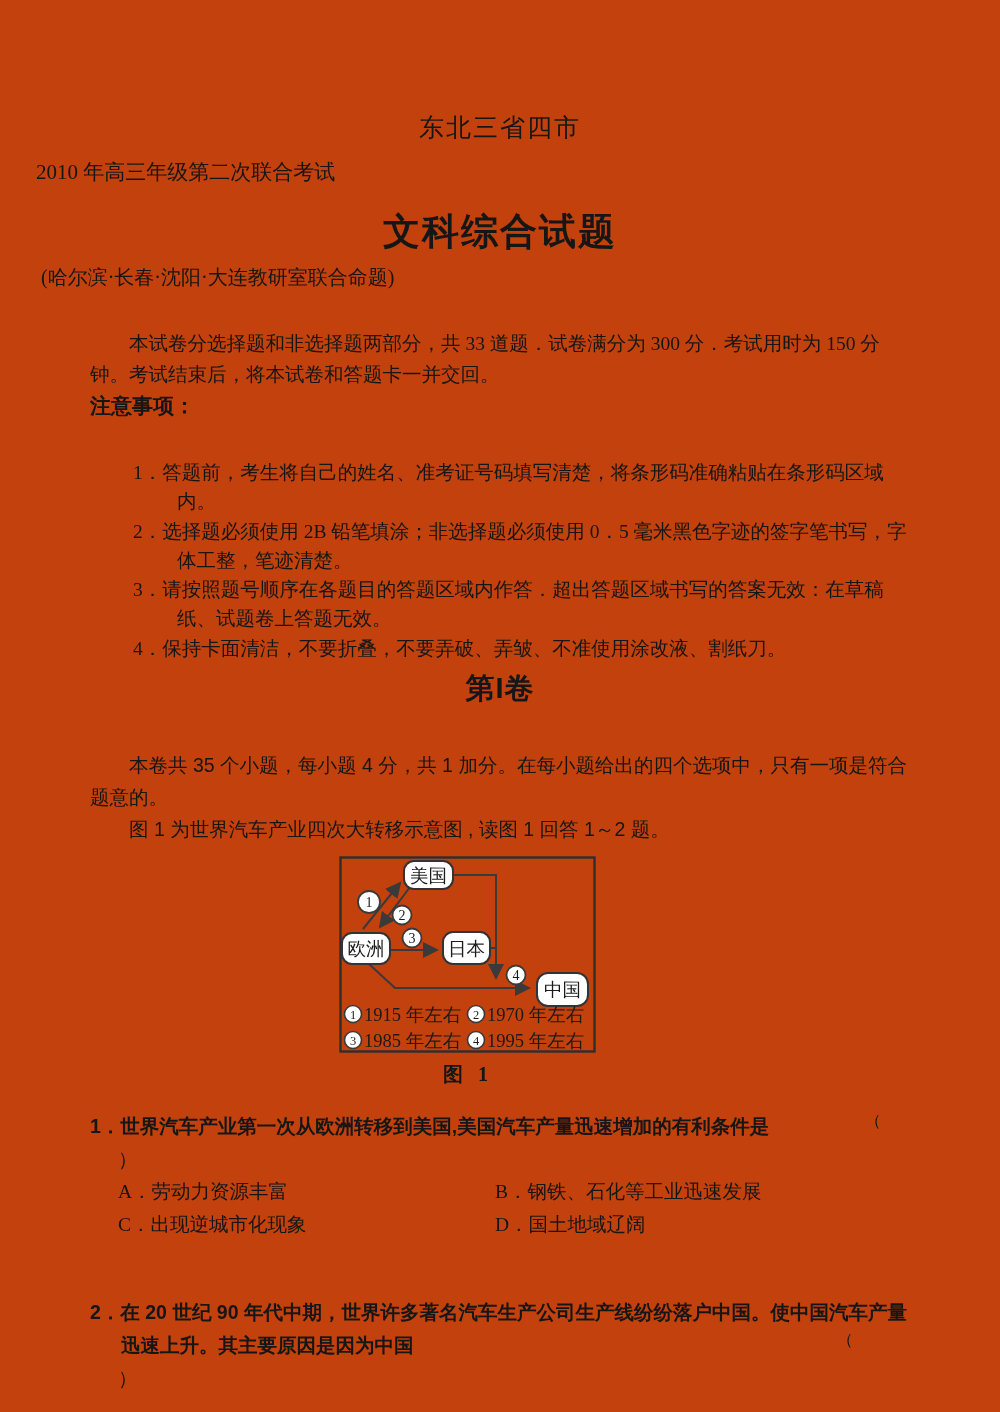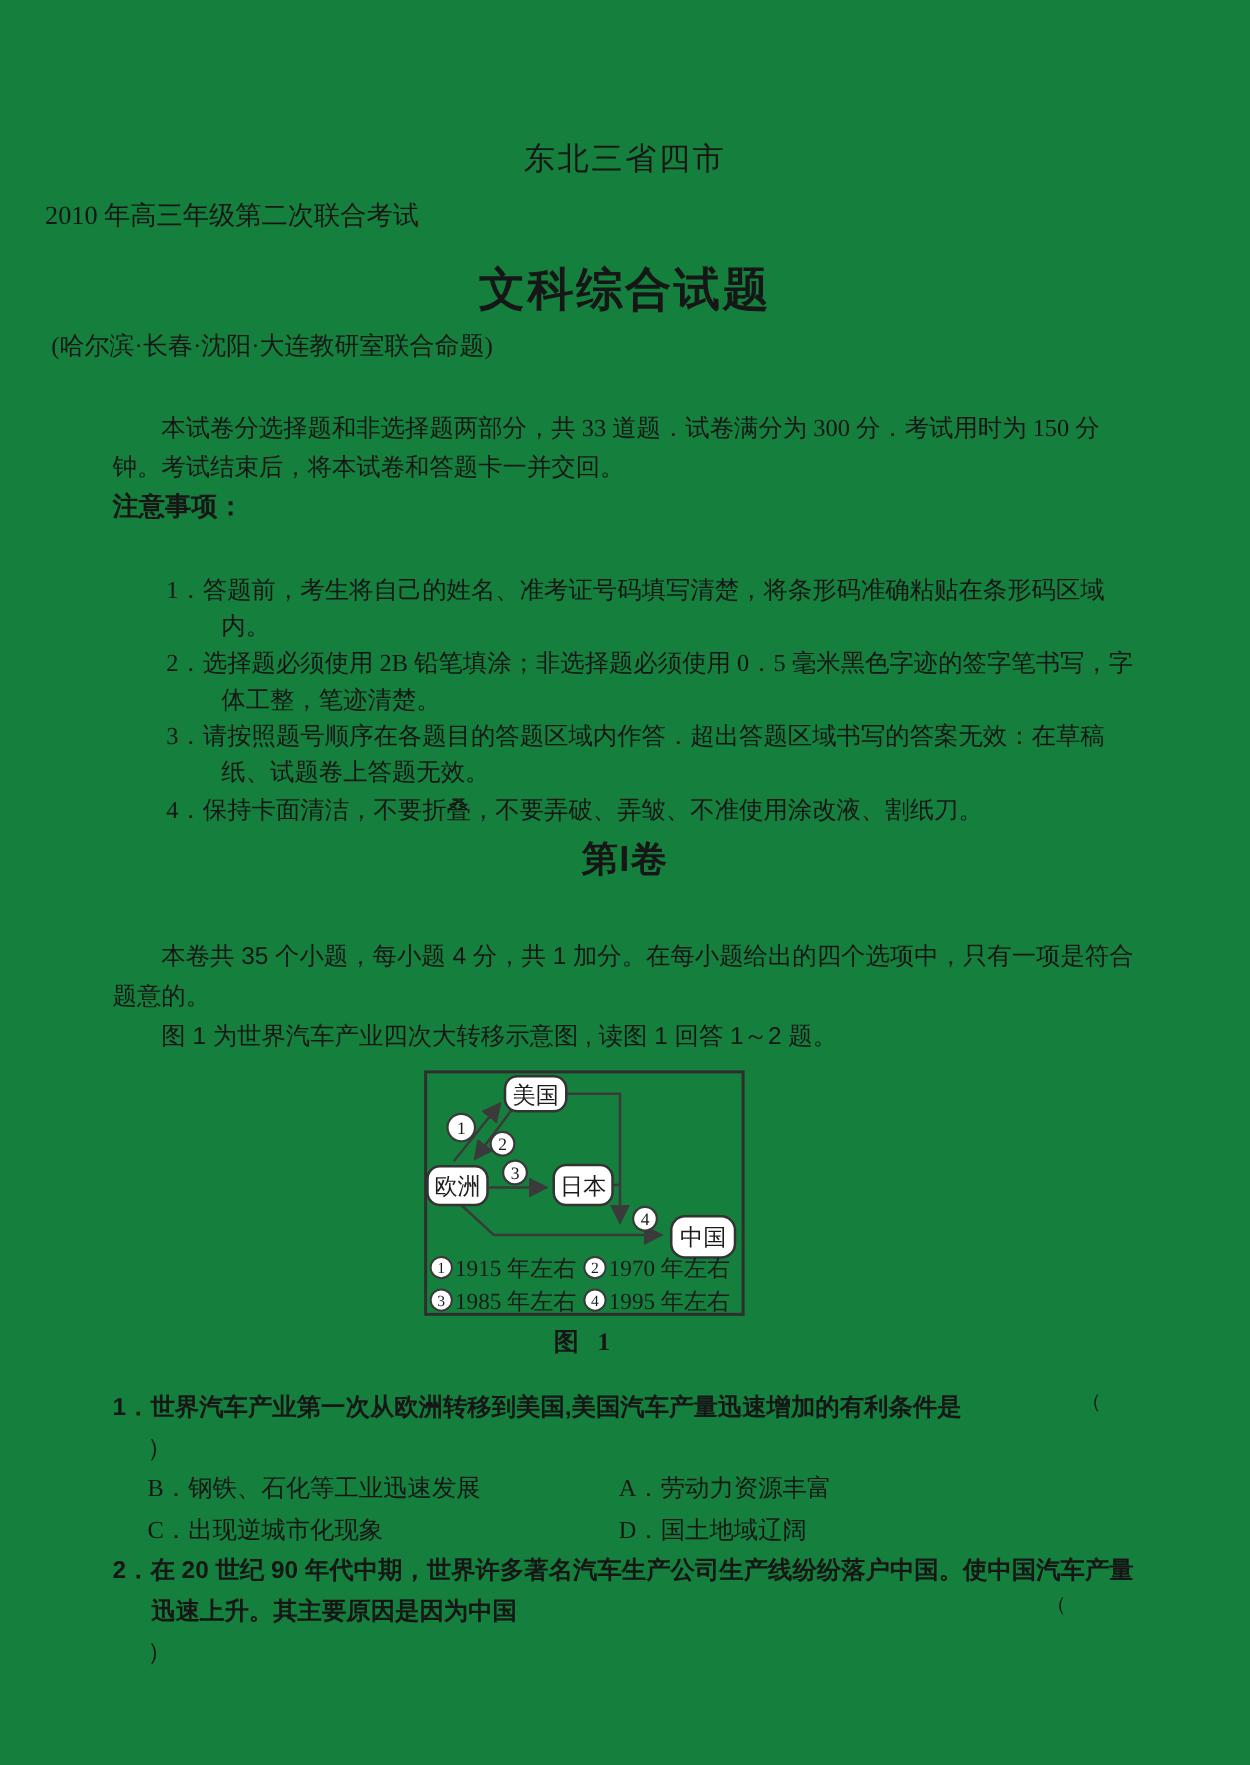--- a/index.html
+++ b/index.html
@@ -1,17 +1,17 @@
 <!DOCTYPE html>
 <html><head>
 <meta charset="utf-8">
 <style>
   html,body { margin:0; padding:0; background:#ffffff; }
   .page {
-    position:relative; width:1000px; height:1412px; background:#15803d;
+    position:relative; width:1000px; height:1412px; background:#c2410c;
     color:#161616; font-family:"Liberation Serif","DejaVu Serif",serif;
     overflow:hidden;
   }
   .serif { font-family:"Liberation Serif","DejaVu Serif",serif; }
 
   .hdr-line1 { position:absolute; top:111px; left:0; width:100%; text-align:center;
                font-size:25px; line-height:34px; letter-spacing:2px; }
   .hdr-line2 { position:absolute; top:154px; left:0; width:100%; 
                font-size:21px; line-height:36px;padding-left:36px; }
   .hdr-title { position:absolute; top:209px; left:0; width:100%; text-align:center;
@@ -54,21 +54,21 @@
   svg .lbl-c { fill:#ffffff; stroke:#3a3a3a; stroke-width:1.8; }
   svg .lbl-t { font-family:"Liberation Serif","DejaVu Serif",serif; font-size:14px;
                fill:#1b1b1b; text-anchor:middle; }
   svg .leg-c { fill:#ffffff; stroke:#3a3a3a; stroke-width:1.6; }
   svg .leg-d { font-family:"Liberation Serif","DejaVu Serif",serif; font-size:12.5px;
                fill:#1b1b1b; text-anchor:middle; }
   svg .leg-t { font-family:"Liberation Serif","DejaVu Serif",serif; font-size:18.5px;
                fill:#1b1b1b; }
 
   .question { position:absolute; left:90px; width:822px; }
-  .q1 { top:1110px; } .q2 { top:1240px; }
+  .q1 { top:1110px; } .q2 { top:1296px; }
   .q-line { font-family:"Liberation Sans","DejaVu Sans",sans-serif;
             font-size:19.5px; line-height:33px; padding-left:31px; text-indent:-31px;font-weight:bold; }
   .paren-open { position:absolute; font-family:"Liberation Serif","DejaVu Serif",serif; }
   .q1 .paren-open { left:775px; top:1px; }
   .q2 .paren-open { left:747px; top:34px; }
   .q-close { font-size:19.5px; line-height:33px; padding-left:28px; }
   .opts { display:grid; grid-template-columns:377px auto; padding-left:28px;
           font-size:19.5px; line-height:32.5px; }
 </style>
 </head>
@@ -164,22 +164,22 @@
       </g>
     </svg>
     <div class="fig-caption serif">图 1</div>
   </div>
 
   <div class="question q1">
     <div class="q-line"><span>1．</span><span>世界汽车产业第一次从欧洲转移到美国,美国汽车产量迅速增加的有利条件是</span></div>
     <span class="paren-open">（</span>
     <div class="q-close serif">）</div>
     <div class="opts serif">
+      <span>A．劳动力资源丰富</span>
       <span>B．钢铁、石化等工业迅速发展</span>
-      <span>A．劳动力资源丰富</span>
       <span>C．出现逆城市化现象</span>
       <span>D．国土地域辽阔</span>
     </div>
   </div>
 
   <div class="question q2">
     <div class="q-line"><span>2．</span><span>在 20 世纪 90 年代中期，世界许多著名汽车生产公司生产线纷纷落户中国。使中国汽车产量迅速上升。其主要原因是因为中国</span></div>
     <span class="paren-open">（</span>
     <div class="q-close serif">）</div>
   </div>

